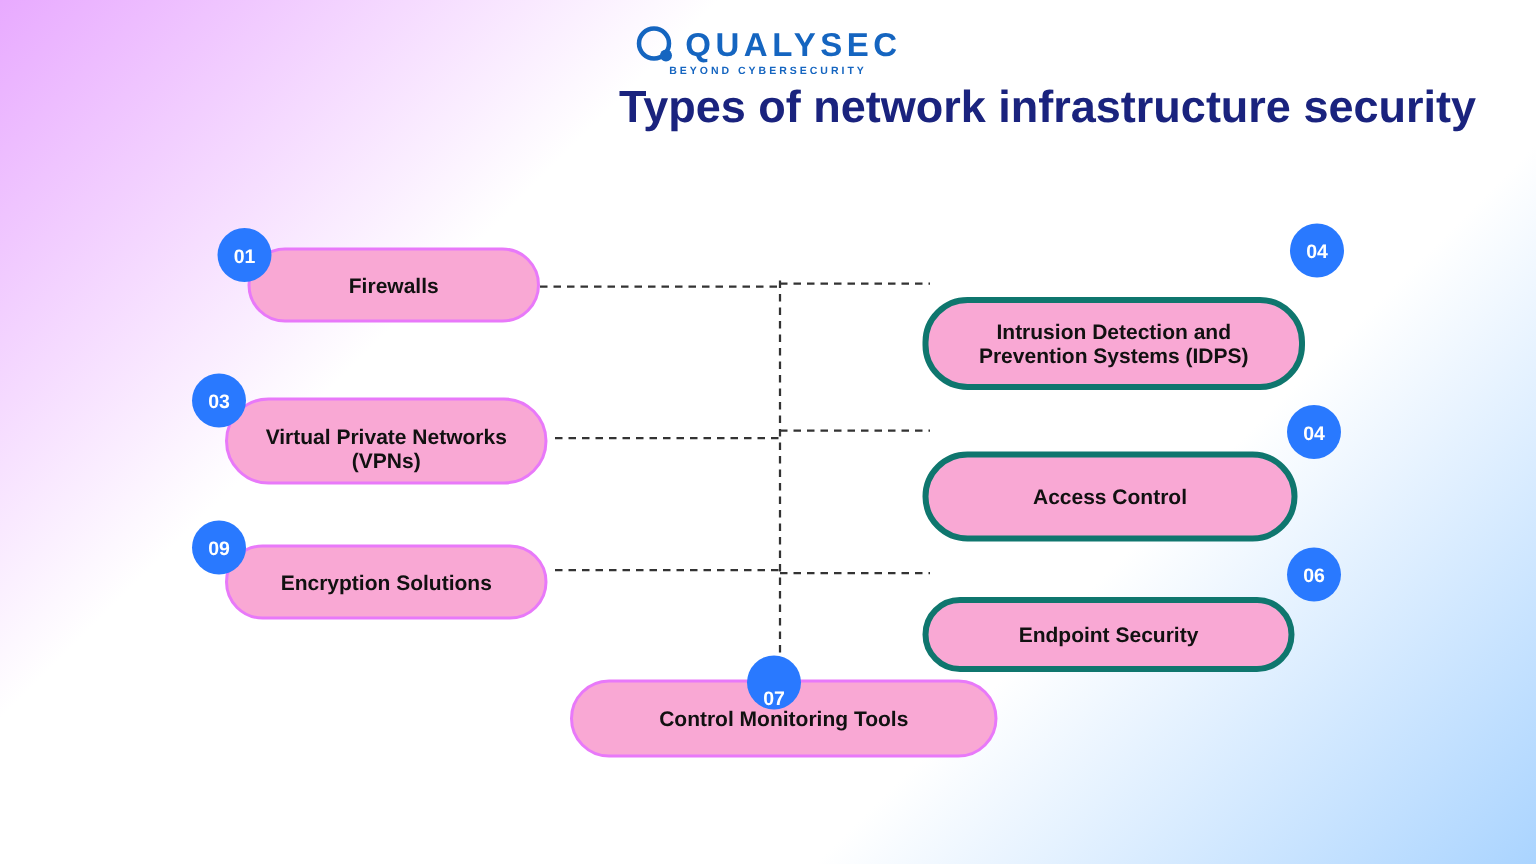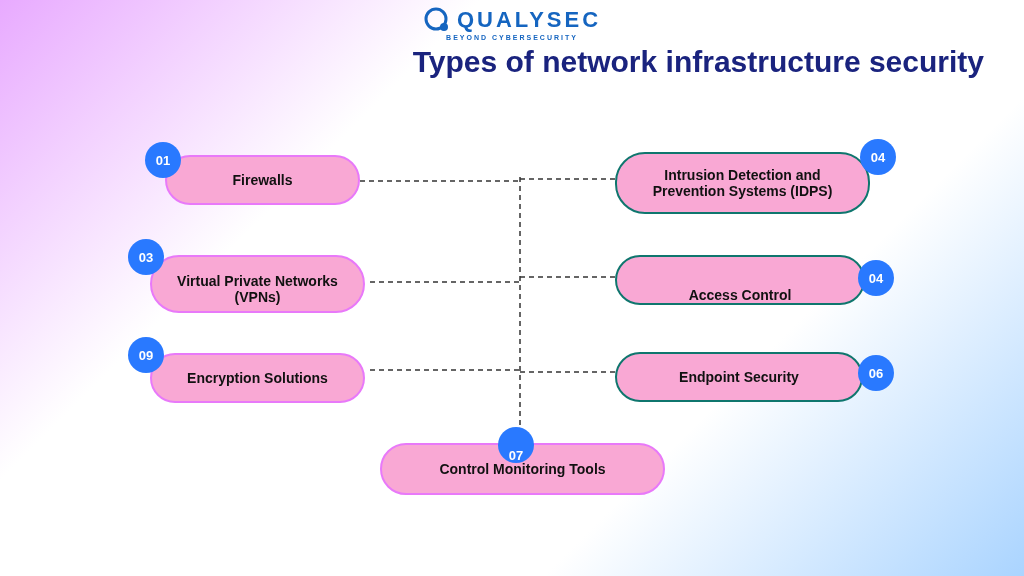--- a/index.html
+++ b/index.html
@@ -9,21 +9,21 @@
       overflow: hidden;
       font-family: 'Arial', sans-serif;
       background: linear-gradient(135deg, #e8aaff 0%, #ffffff 30%, #ffffff 70%, #aad4ff 100%);
       position: relative;
     }
 
     .container {
       width: 1024px;
       height: 576px;
       position: relative;
-      padding: 6px 40px;
+      padding: 16px 40px;
       border-radius: 32px;
     }
 
     
     .logo-area {
       display: flex;
       flex-direction: column;
       align-items: center;
       margin-bottom: 4px;
     }
@@ -92,21 +92,22 @@
       z-index: 5;
     }
 
     
     .item-box.left {
       border: 2px solid #e879f9;
     }
 
     
     .item-box.right {
-      border: 2px solid #0f766e;
+      border: 4px solid #0f766e;
+      margin-top: 36px;
     }
 
     
     .item-box.bottom {
       border: 2px solid #e879f9;
     }
 
     
     .lines-svg {
       position: absolute;
@@ -178,21 +179,21 @@
       <span>04</span>
     </div>
     <div class="item-box right" style="top:55px;left:575px;width:255px;height:62px;">
       <span style="white-space:pre-line;">Intrusion Detection and
 Prevention Systems (IDPS)</span>
     </div>
 
     <div class="badge" style="top:163px;left:818px;">
       <span>04</span>
     </div>
-    <div class="item-box right" style="top:158px;left:575px;width:250px;height:50px;align-items:flex-end;">
+    <div class="item-box right" style="top:158px;left:575px;width:250px;height:60px;">
       <span>Access Control</span>
     </div>
 
     <div class="badge" style="top:258px;left:818px;">
       <span>06</span>
     </div>
     <div class="item-box right" style="top:255px;left:575px;width:248px;height:50px;">
       <span>Endpoint Security</span>
     </div>
 

